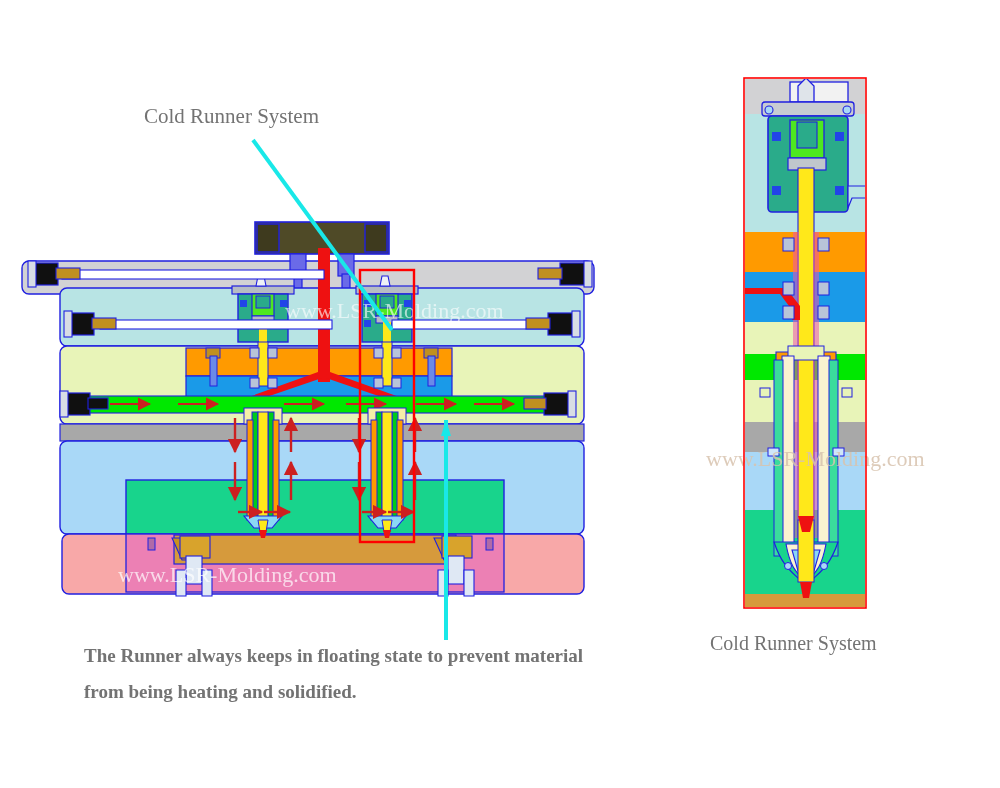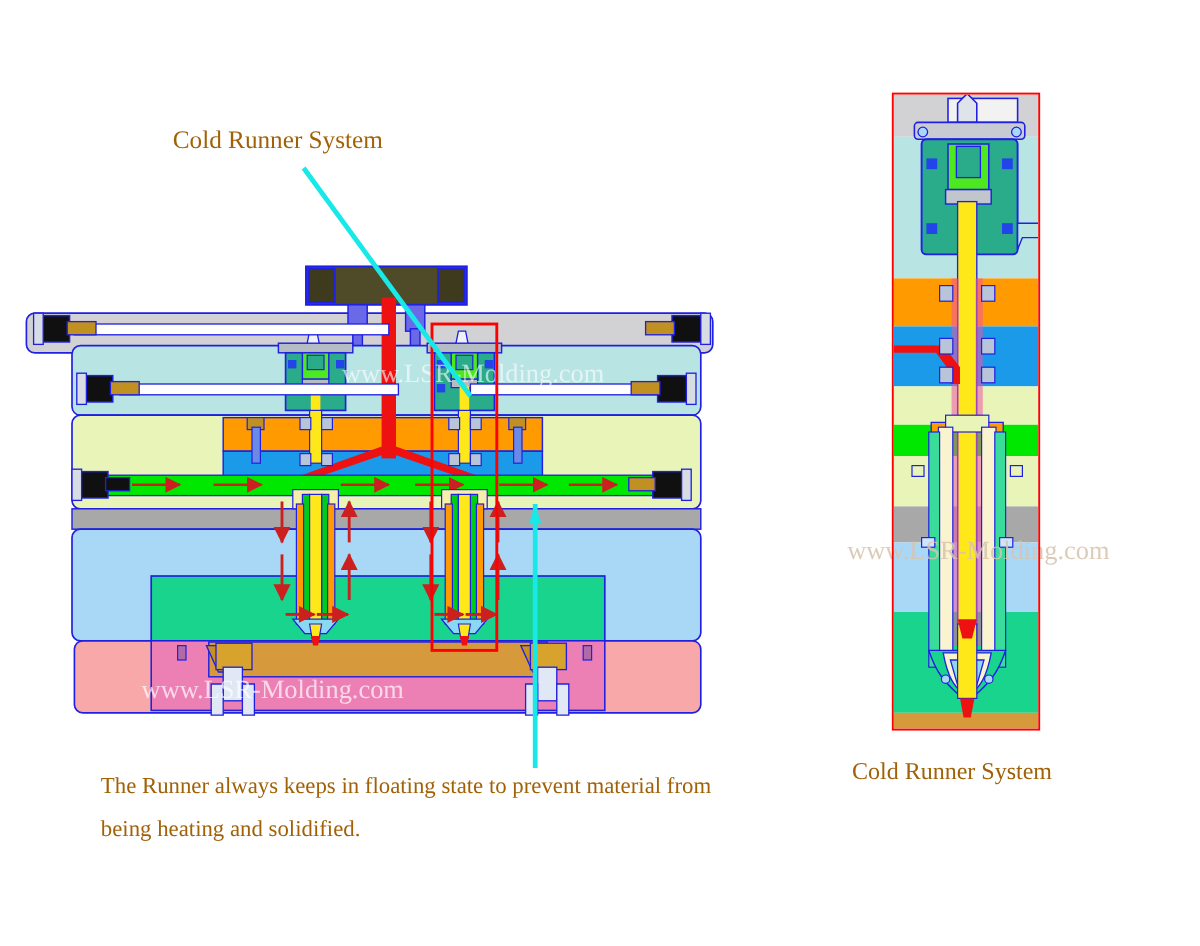--- a/index.html
+++ b/index.html
@@ -1,23 +1,23 @@
 <!DOCTYPE html>
 <html><head>
 <meta charset="utf-8">
 <title>Cold Runner System Diagram</title>
 <style>
   html,body{margin:0;padding:0;background:#ffffff;}
   body{width:1000px;height:788px;position:relative;overflow:hidden;
        font-family:"Liberation Serif","DejaVu Serif",serif;}
   .stage{position:absolute;left:0;top:0;width:1000px;height:788px;}
-  .lbl{position:absolute;color:#a16207;white-space:nowrap;}
+  .lbl{position:absolute;color:#737373;white-space:nowrap;}
   #title-main{left:144px;top:104px;font-size:21px;}
   #title-detail{left:710px;top:632px;font-size:20px;}
-  #caption-main{left:84px;top:638px;font-size:19px;line-height:36px;width:520px;white-space:normal;}
+  #caption-main{left:84px;top:638px;font-size:19px;line-height:36px;width:520px;white-space:normal;font-weight:bold;}
   svg{position:absolute;left:0;top:0;}
   .wm{fill:#ffffff;opacity:.62;font-family:"Liberation Serif",serif;font-size:22px;}
   .wm2{fill:#ffffff;opacity:.70;font-family:"Liberation Serif",serif;font-size:22px;}
   .wm3{fill:#d8c3ae;opacity:.85;font-family:"Liberation Serif",serif;font-size:22px;}
 </style>
 </head>
 <body>
 
 <div class="stage">
 

